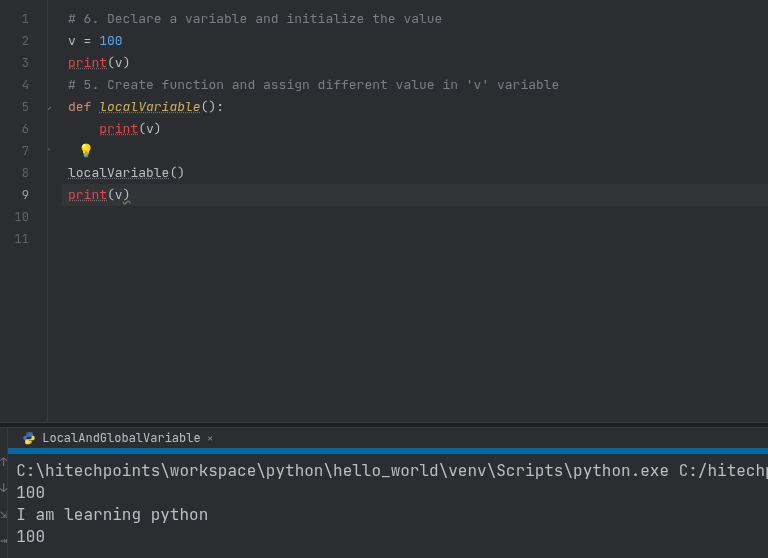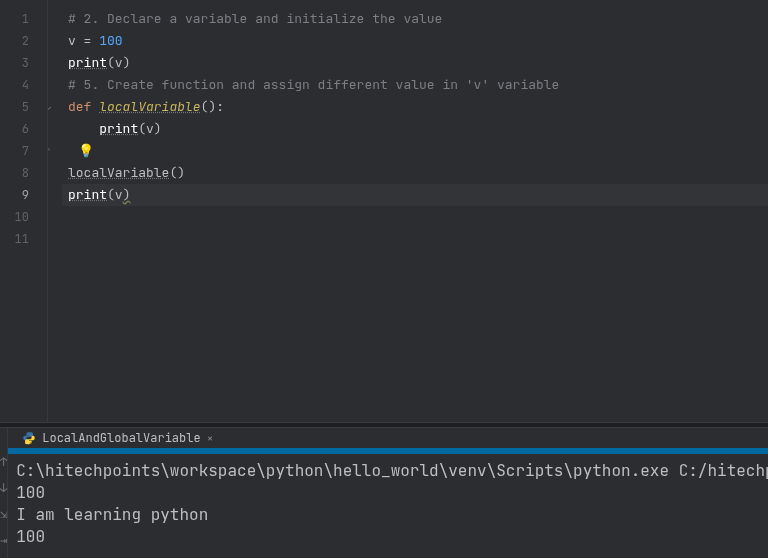--- a/index.html
+++ b/index.html
@@ -69,21 +69,21 @@
   }
   .c-comment { color: #7a7e85; }
   .c-kw      { color: #cf8e6d; }
   .c-fn      { color: #c7b35b; font-style: italic; text-decoration: underline dotted #6f737a; }
   .c-num     { color: #56a8f5; }
   .c-str     { color: #6aab73; }
   .c-op      { color: #bcbec4; }
   .c-var     { color: #bcbec4; }
   .c-warn    { text-decoration: underline wavy #7a7e55; }
   .c-call    { color: #bcbec4; text-decoration: underline dotted #6f737a; }
-  .c-builtin { color: #ffffff; text-decoration: underline dotted #6f737a; }
+  .c-builtin { color: #ef4444; text-decoration: underline dotted #6f737a; }
 
   .bulb {
     position: absolute;
     left: 16px;
     top: 0;
     font-size: 13px;
     line-height: 22px;
   }
 
   .splitter {
@@ -158,21 +158,21 @@
       <div class="ln">8</div>
       <div class="ln active">9</div>
       <div class="ln">10</div>
       <div class="ln">11</div>
     </div>
   <div class="fold-col" id="foldcol">
       <div class="fold-mark" style="top: 96px;">⌄</div>
       <div class="fold-mark" style="top: 140px;">⌃</div>
     </div>
   <div class="code" id="code">
-      <div class="code-line"><span class="c-comment"># 2. Declare a variable and initialize the value</span></div>
+      <div class="code-line"><span class="c-comment"># 6. Declare a variable and initialize the value</span></div>
       <div class="code-line"><span class="c-var">v</span><span class="c-op"> = </span><span class="c-num">100</span></div>
       <div class="code-line"><span class="c-builtin">print</span><span class="c-op">(</span><span class="c-var">v</span><span class="c-op">)</span></div>
       <div class="code-line"><span class="c-comment"># 5. Create function and assign different value in 'v' variable</span></div>
       <div class="code-line"><span class="c-kw">def </span><span class="c-fn">localVariable</span><span class="c-op">():</span></div>
       <div class="code-line"><span>    </span><span class="c-builtin">print</span><span class="c-op">(</span><span class="c-var">v</span><span class="c-op">)</span></div>
       <div class="code-line"><span class="bulb">💡</span></div>
       <div class="current-line-bg" style="top: 184px;"></div>
       <div class="code-line"><span class="c-call">localVariable</span><span class="c-op">()</span></div>
       <div class="code-line"><span class="c-builtin">print</span><span class="c-op">(</span><span class="c-var">v</span><span class="c-op c-warn">)</span></div>
     </div>

